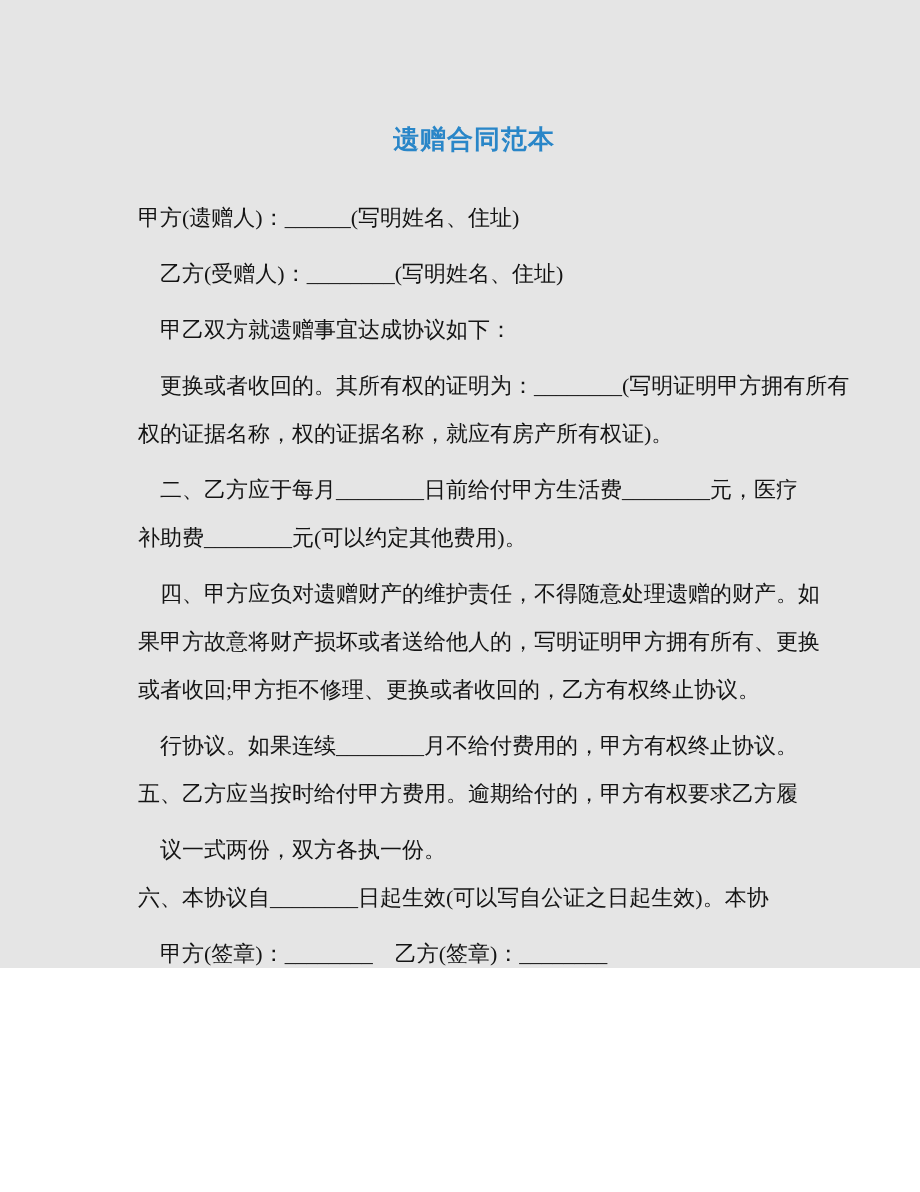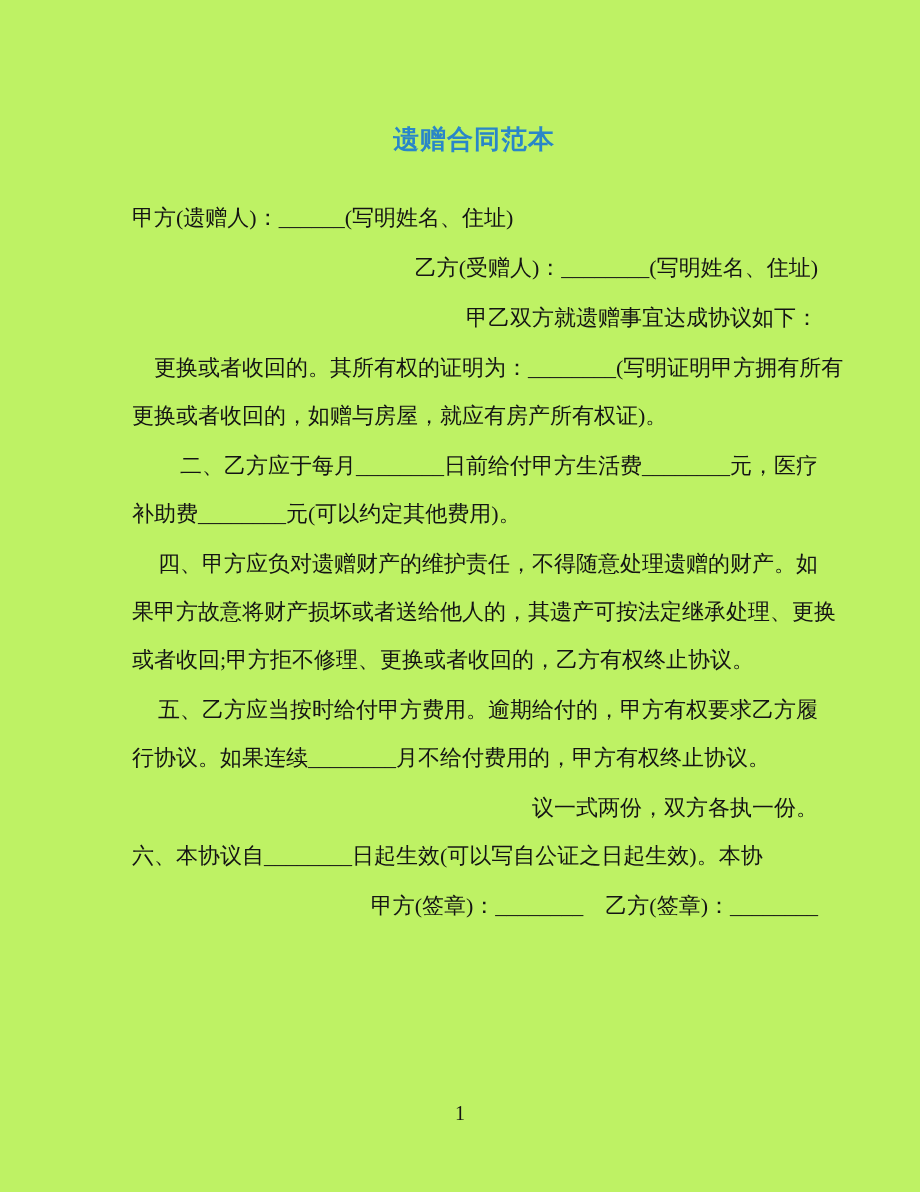--- a/index.html
+++ b/index.html
@@ -3,52 +3,51 @@
 <meta charset="utf-8">
 <style>
   html, body {
     margin: 0;
     padding: 0;
     background: #ffffff;
   }
   .page {
     position: relative;
     width: 920px;
-    height: 1192px;
-    background: #bef264;
+    height: 968px;
+    background: #e5e5e5;
     overflow: hidden;
     font-family: "Liberation Serif", "DejaVu Serif", serif;
     color: #141414;
   }
   .doc-title {
     margin: 124px 102px 0 130px;
     text-align: center;
     font-family: "Liberation Sans", "DejaVu Sans", sans-serif;
     font-weight: bold;
     font-size: 26px;
     line-height: 31px;
     letter-spacing: 1px;
   }
   .doc-body {
     margin: 39px 100px 0 130px;
     font-size: 22px;
     line-height: 48px;
     text-align: left;
   }
   .para {
-    margin: 2px;
+    margin: 8px;
     padding: 0;
   }
   .line {
     display: block;
     white-space: nowrap;
   }
   .para.indent .line:first-child {
     text-indent: 22px;
-    text-align: right;
   }
   .page-number {
     position: absolute;
     top: 1099px;
     left: 0;
     right: 0;
     text-align: center;
     font-size: 20px;
     line-height: 28px;
     color: #141414;
@@ -65,36 +64,36 @@
         <span class="line">甲方(遗赠人)：______(写明姓名、住址)</span>
       </p>
       <p class="para indent">
         <span class="line">乙方(受赠人)：________(写明姓名、住址)</span>
       </p>
       <p class="para indent">
         <span class="line">甲乙双方就遗赠事宜达成协议如下：</span>
       </p>
       <p class="para indent">
         <span class="line">更换或者收回的。其所有权的证明为：________(写明证明甲方拥有所有</span>
-        <span class="line">更换或者收回的，如赠与房屋，就应有房产所有权证)。</span>
+        <span class="line">权的证据名称，权的证据名称，就应有房产所有权证)。</span>
       </p>
       <p class="para indent">
         <span class="line">二、乙方应于每月________日前给付甲方生活费________元，医疗</span>
         <span class="line">补助费________元(可以约定其他费用)。</span>
       </p>
       <p class="para indent">
       </p>
       <p class="para indent">
         <span class="line">四、甲方应负对遗赠财产的维护责任，不得随意处理遗赠的财产。如</span>
-        <span class="line">果甲方故意将财产损坏或者送给他人的，其遗产可按法定继承处理、更换</span>
+        <span class="line">果甲方故意将财产损坏或者送给他人的，写明证明甲方拥有所有、更换</span>
         <span class="line">或者收回;甲方拒不修理、更换或者收回的，乙方有权终止协议。</span>
       </p>
       <p class="para indent">
+        <span class="line">行协议。如果连续________月不给付费用的，甲方有权终止协议。</span>
         <span class="line">五、乙方应当按时给付甲方费用。逾期给付的，甲方有权要求乙方履</span>
-        <span class="line">行协议。如果连续________月不给付费用的，甲方有权终止协议。</span>
       </p>
       <p class="para indent">
         <span class="line">议一式两份，双方各执一份。</span>
         <span class="line">六、本协议自________日起生效(可以写自公证之日起生效)。本协</span>
       </p>
       <p class="para indent">
         <span class="line">甲方(签章)：________　乙方(签章)：________</span>
       </p>
     </div>
 

